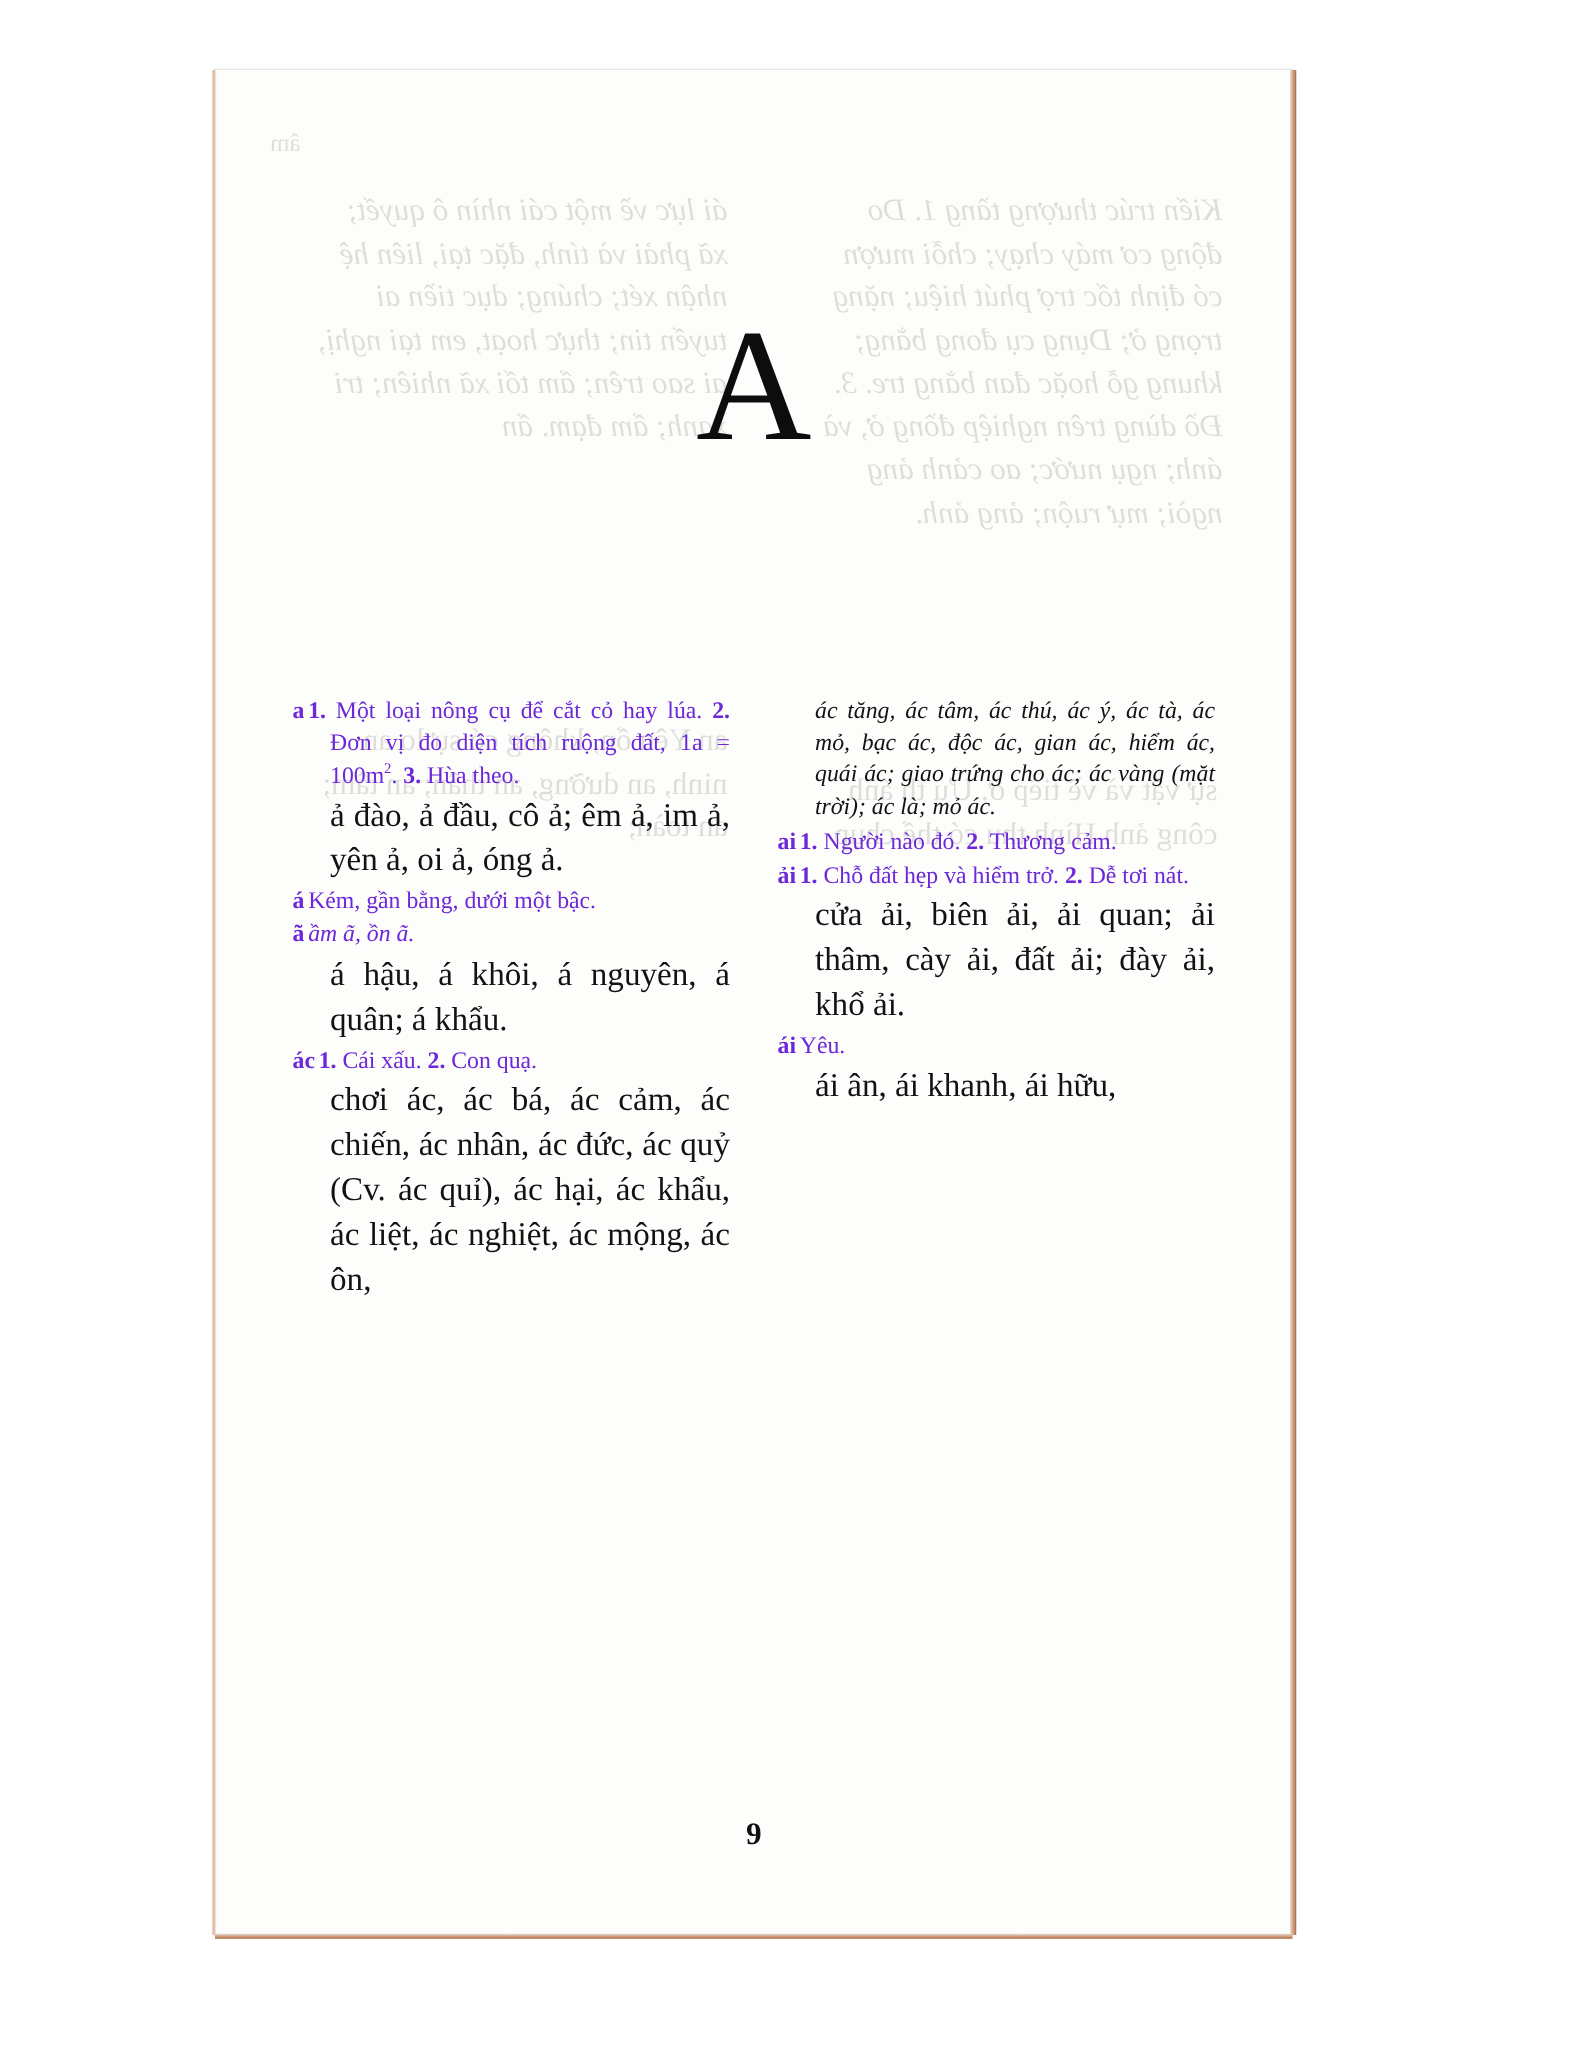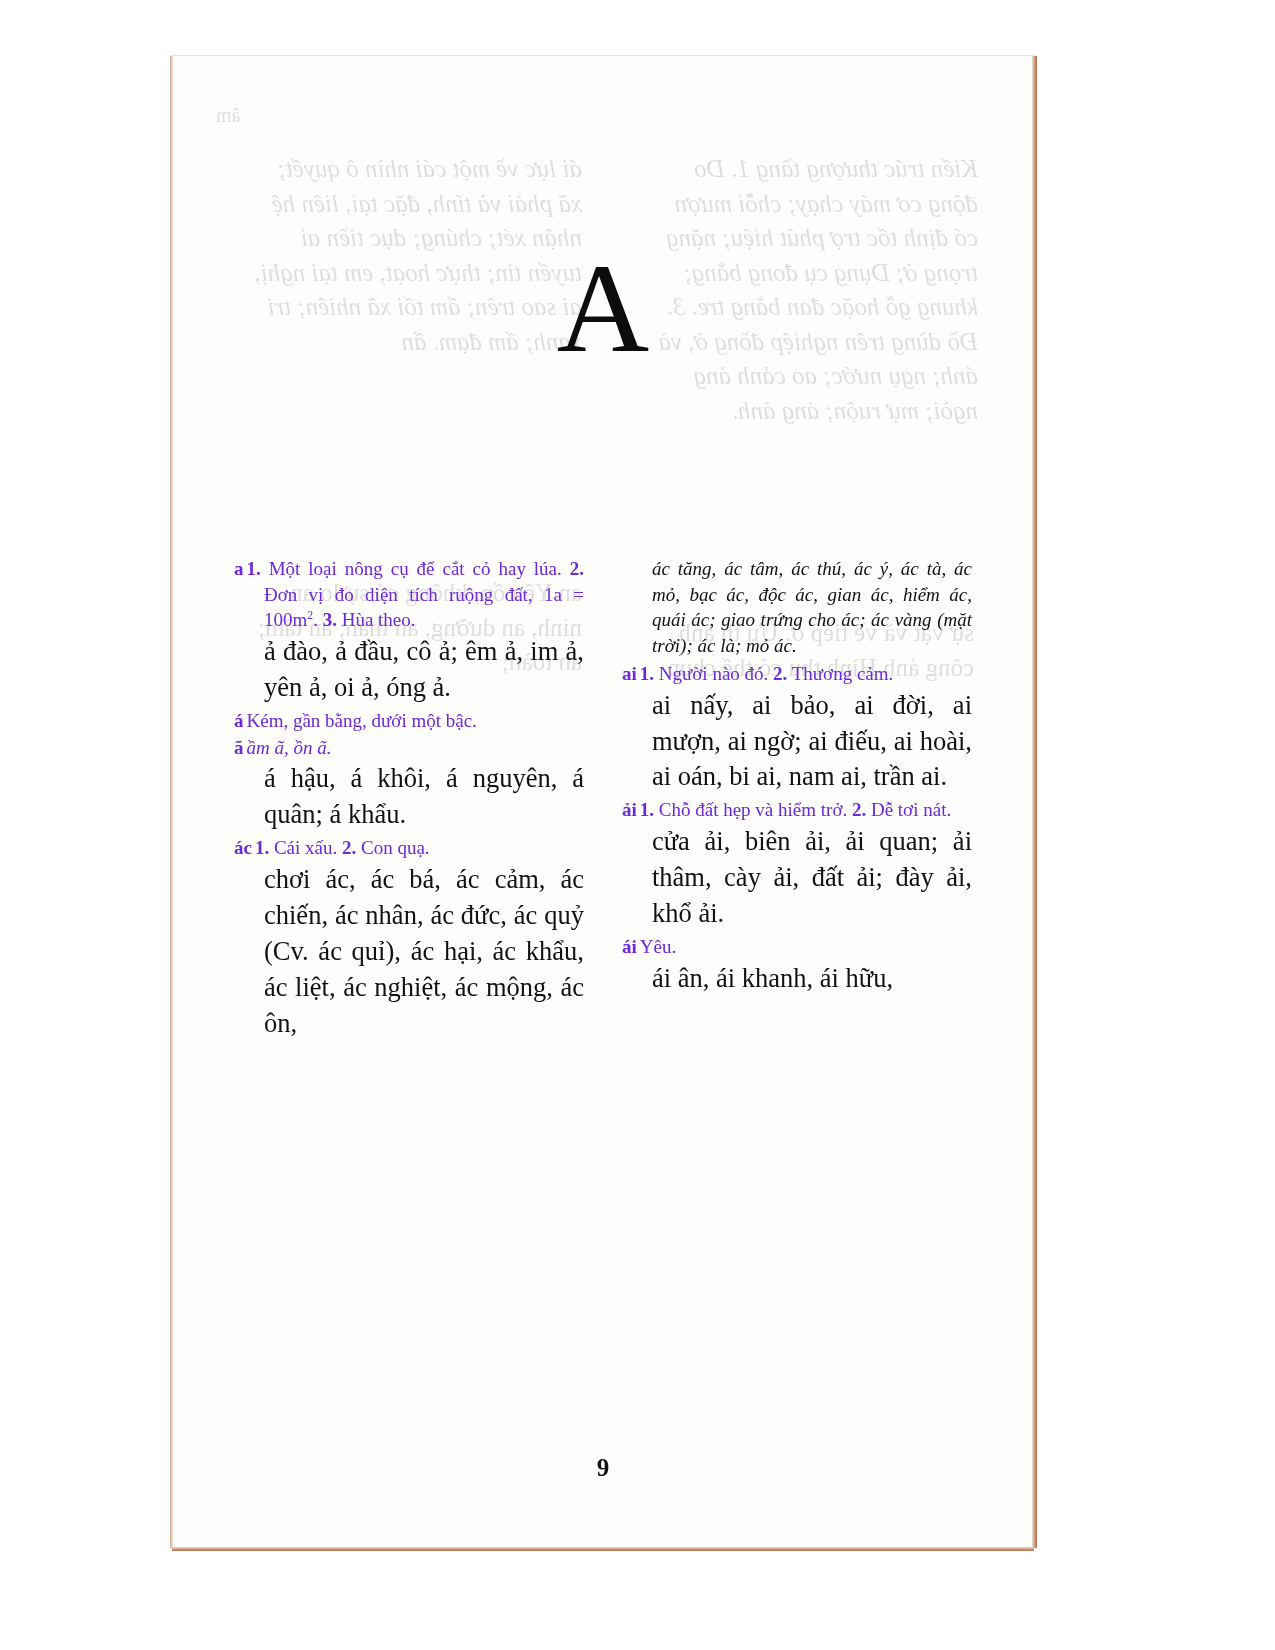--- a/index.html
+++ b/index.html
@@ -204,21 +204,20 @@
 
     </div>
 
     <div class="col">
 
       <div class="cont-top">ác tăng, ác tâm, ác thú, ác ý, ác tà, ác mỏ, bạc ác, độc ác, gian ác, hiểm ác, quái ác; giao trứng cho ác; ác vàng (mặt trời); ác là; mỏ ác.</div>
 
       <div class="entry">
         <span class="hw">ai</span><span><b>1.</b> Người nào đó. <b>2.</b> Thương cảm.</span>
       </div>
-      <div class="examples">ai nấy, ai bảo, ai đời, ai mượn, ai ngờ; ai điếu, ai hoài, ai oán, bi ai, nam ai, trần ai.</div>
 
       <div class="entry">
         <span class="hw">ải</span><span><b>1.</b> Chỗ đất hẹp và hiểm trở. <b>2.</b> Dễ tơi nát.</span>
       </div>
       <div class="examples">cửa ải, biên ải, ải quan; ải thâm, cày ải, đất ải; đày ải, khổ ải.</div>
 
       <div class="entry">
         <span class="hw">ái</span><span>Yêu.</span>
       </div>
       <div class="examples">ái ân, ái khanh, ái hữu,</div>

